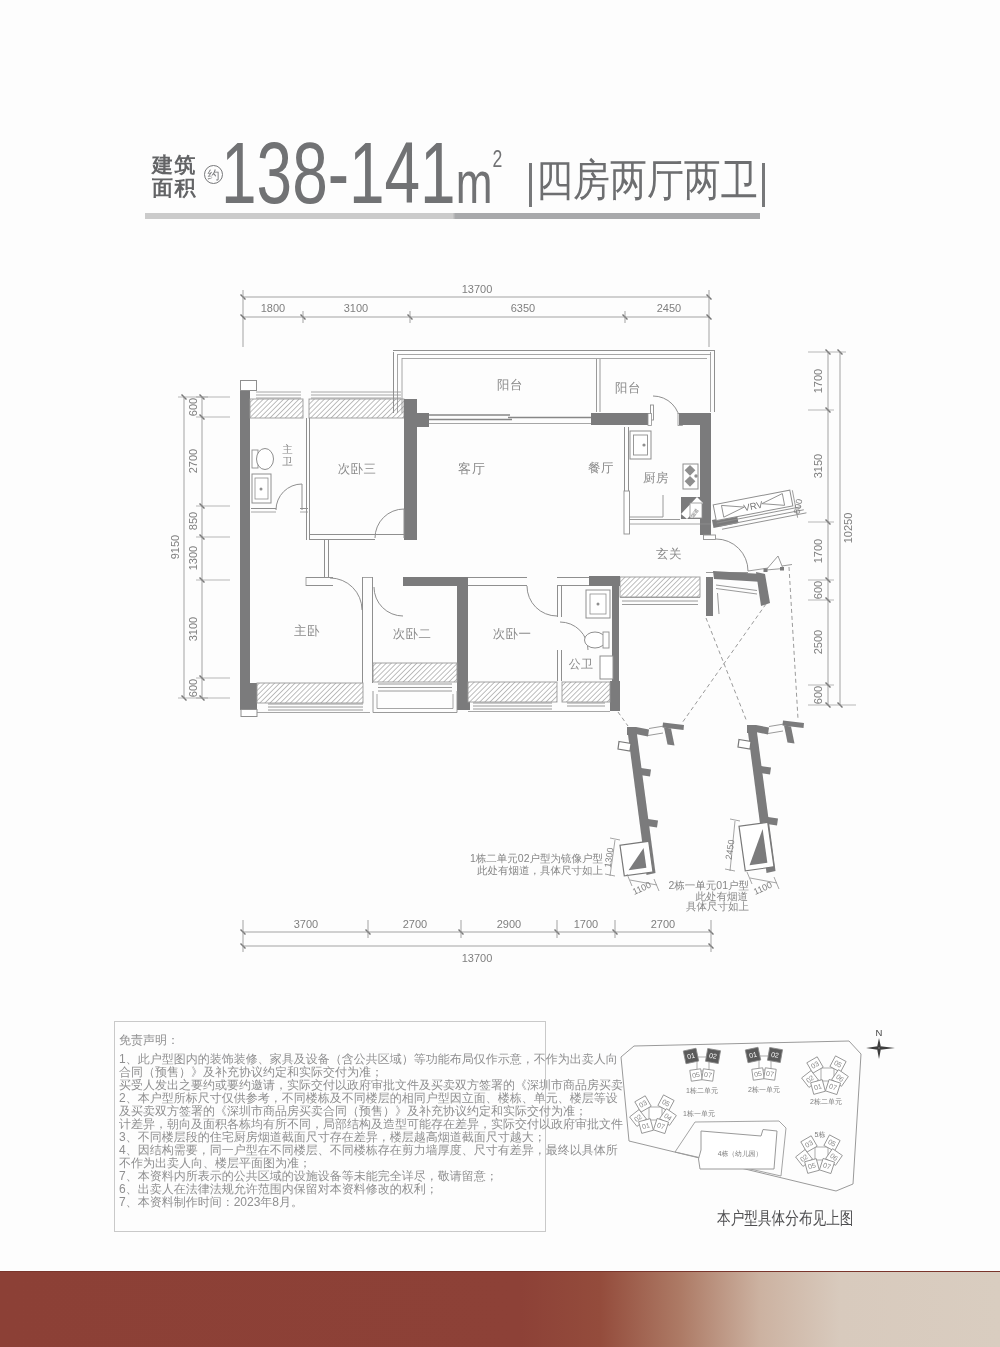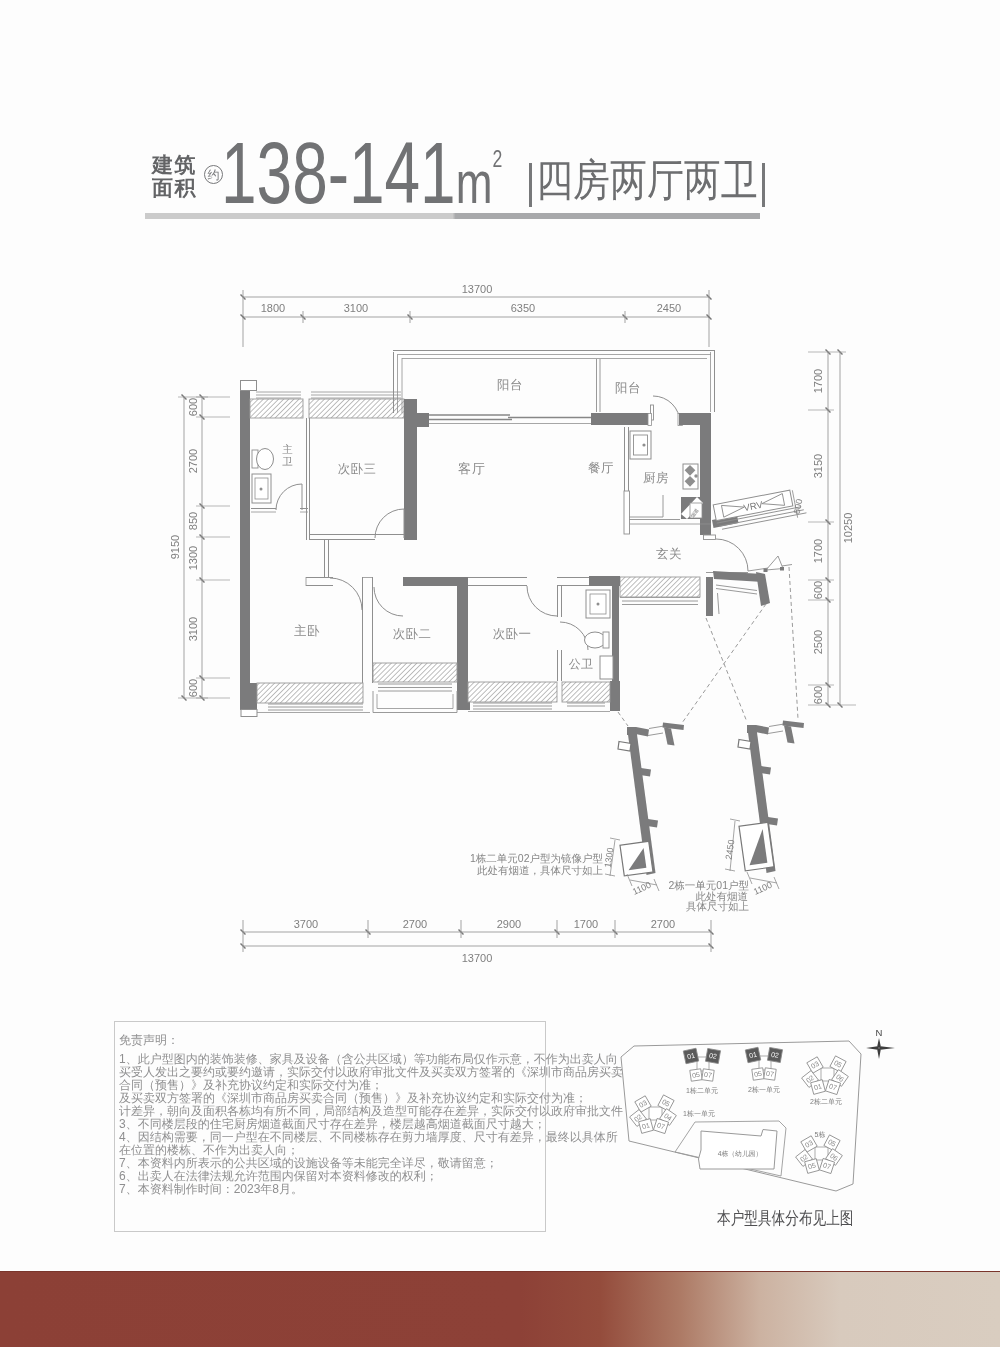--- a/index.html
+++ b/index.html
@@ -790,27 +790,28 @@
           <polygon points="866,1048 877.5,1046.3 879,1048 877.5,1049.7" fill="#3d3d3d"></polygon>
           <polygon points="895,1048 880.5,1046.3 879,1048 880.5,1049.7" fill="#3d3d3d"></polygon>
         </g>
 </g>
 </svg>
 
 <div class="abs" style="left:114px;top:1021px;width:432px;height:211px;border:1px solid #c9c9c9;box-sizing:border-box;"></div>
 <div class="abs" style="left:119px;top:1034px;width:430px;color:#8f8f90;font-size:12px;line-height:13px;white-space:nowrap;">
 <div style="margin-bottom:6px;">免责声明：</div>
 <div>1、此户型图内的装饰装修、家具及设备（含公共区域）等功能布局仅作示意，不作为出卖人向</div>
+<div>合同（预售）》及补充协议约定和实际交付为准；</div>
 <div>买受人发出之要约或要约邀请，实际交付以政府审批文件及买卖双方签署的《深圳市商品房买卖</div>
-<div>合同（预售）》及补充协议约定和实际交付为准；</div>
+<div>2、本户型所标尺寸仅供参考，不同楼栋及不同楼层的相同户型因立面、楼栋、单元、楼层等设</div>
 <div>及买卖双方签署的《深圳市商品房买卖合同（预售）》及补充协议约定和实际交付为准；</div>
 <div>计差异，朝向及面积各栋均有所不同，局部结构及造型可能存在差异，实际交付以政府审批文件</div>
 <div>3、不同楼层段的住宅厨房烟道截面尺寸存在差异，楼层越高烟道截面尺寸越大；</div>
 <div>4、因结构需要，同一户型在不同楼层、不同楼栋存在剪力墙厚度、尺寸有差异，最终以具体所</div>
-<div>在位置的楼栋、不作为出卖人向；</div>
+<div>不作为出卖人向、楼层平面图为准；</div>
 <div>7、本资料内所表示的公共区域的设施设备等未能完全详尽，敬请留意；</div>
 <div>6、出卖人在法律法规允许范围内保留对本资料修改的权利；</div>
 <div>7、本资料制作时间：2023年8月。</div>
 </div>
 
 <div class="abs" style="left:717px;top:1206px;width:180px;color:#4f4f51;font-size:17.5px;transform:scaleX(0.78);transform-origin:0 0;white-space:nowrap;">本户型具体分布见上图</div>
 
 <div class="abs" style="left:0;top:1271px;width:1000px;height:76px;border-top:1px solid #7a352c;box-sizing:border-box;background:linear-gradient(90deg,#8c4036 0%,#8d4137 52%,#944c3c 60%,#ad7a65 68%,#ccb2a1 76%,#d8cabd 84%,#d9cdc0 100%);"></div>
 
 </div>

